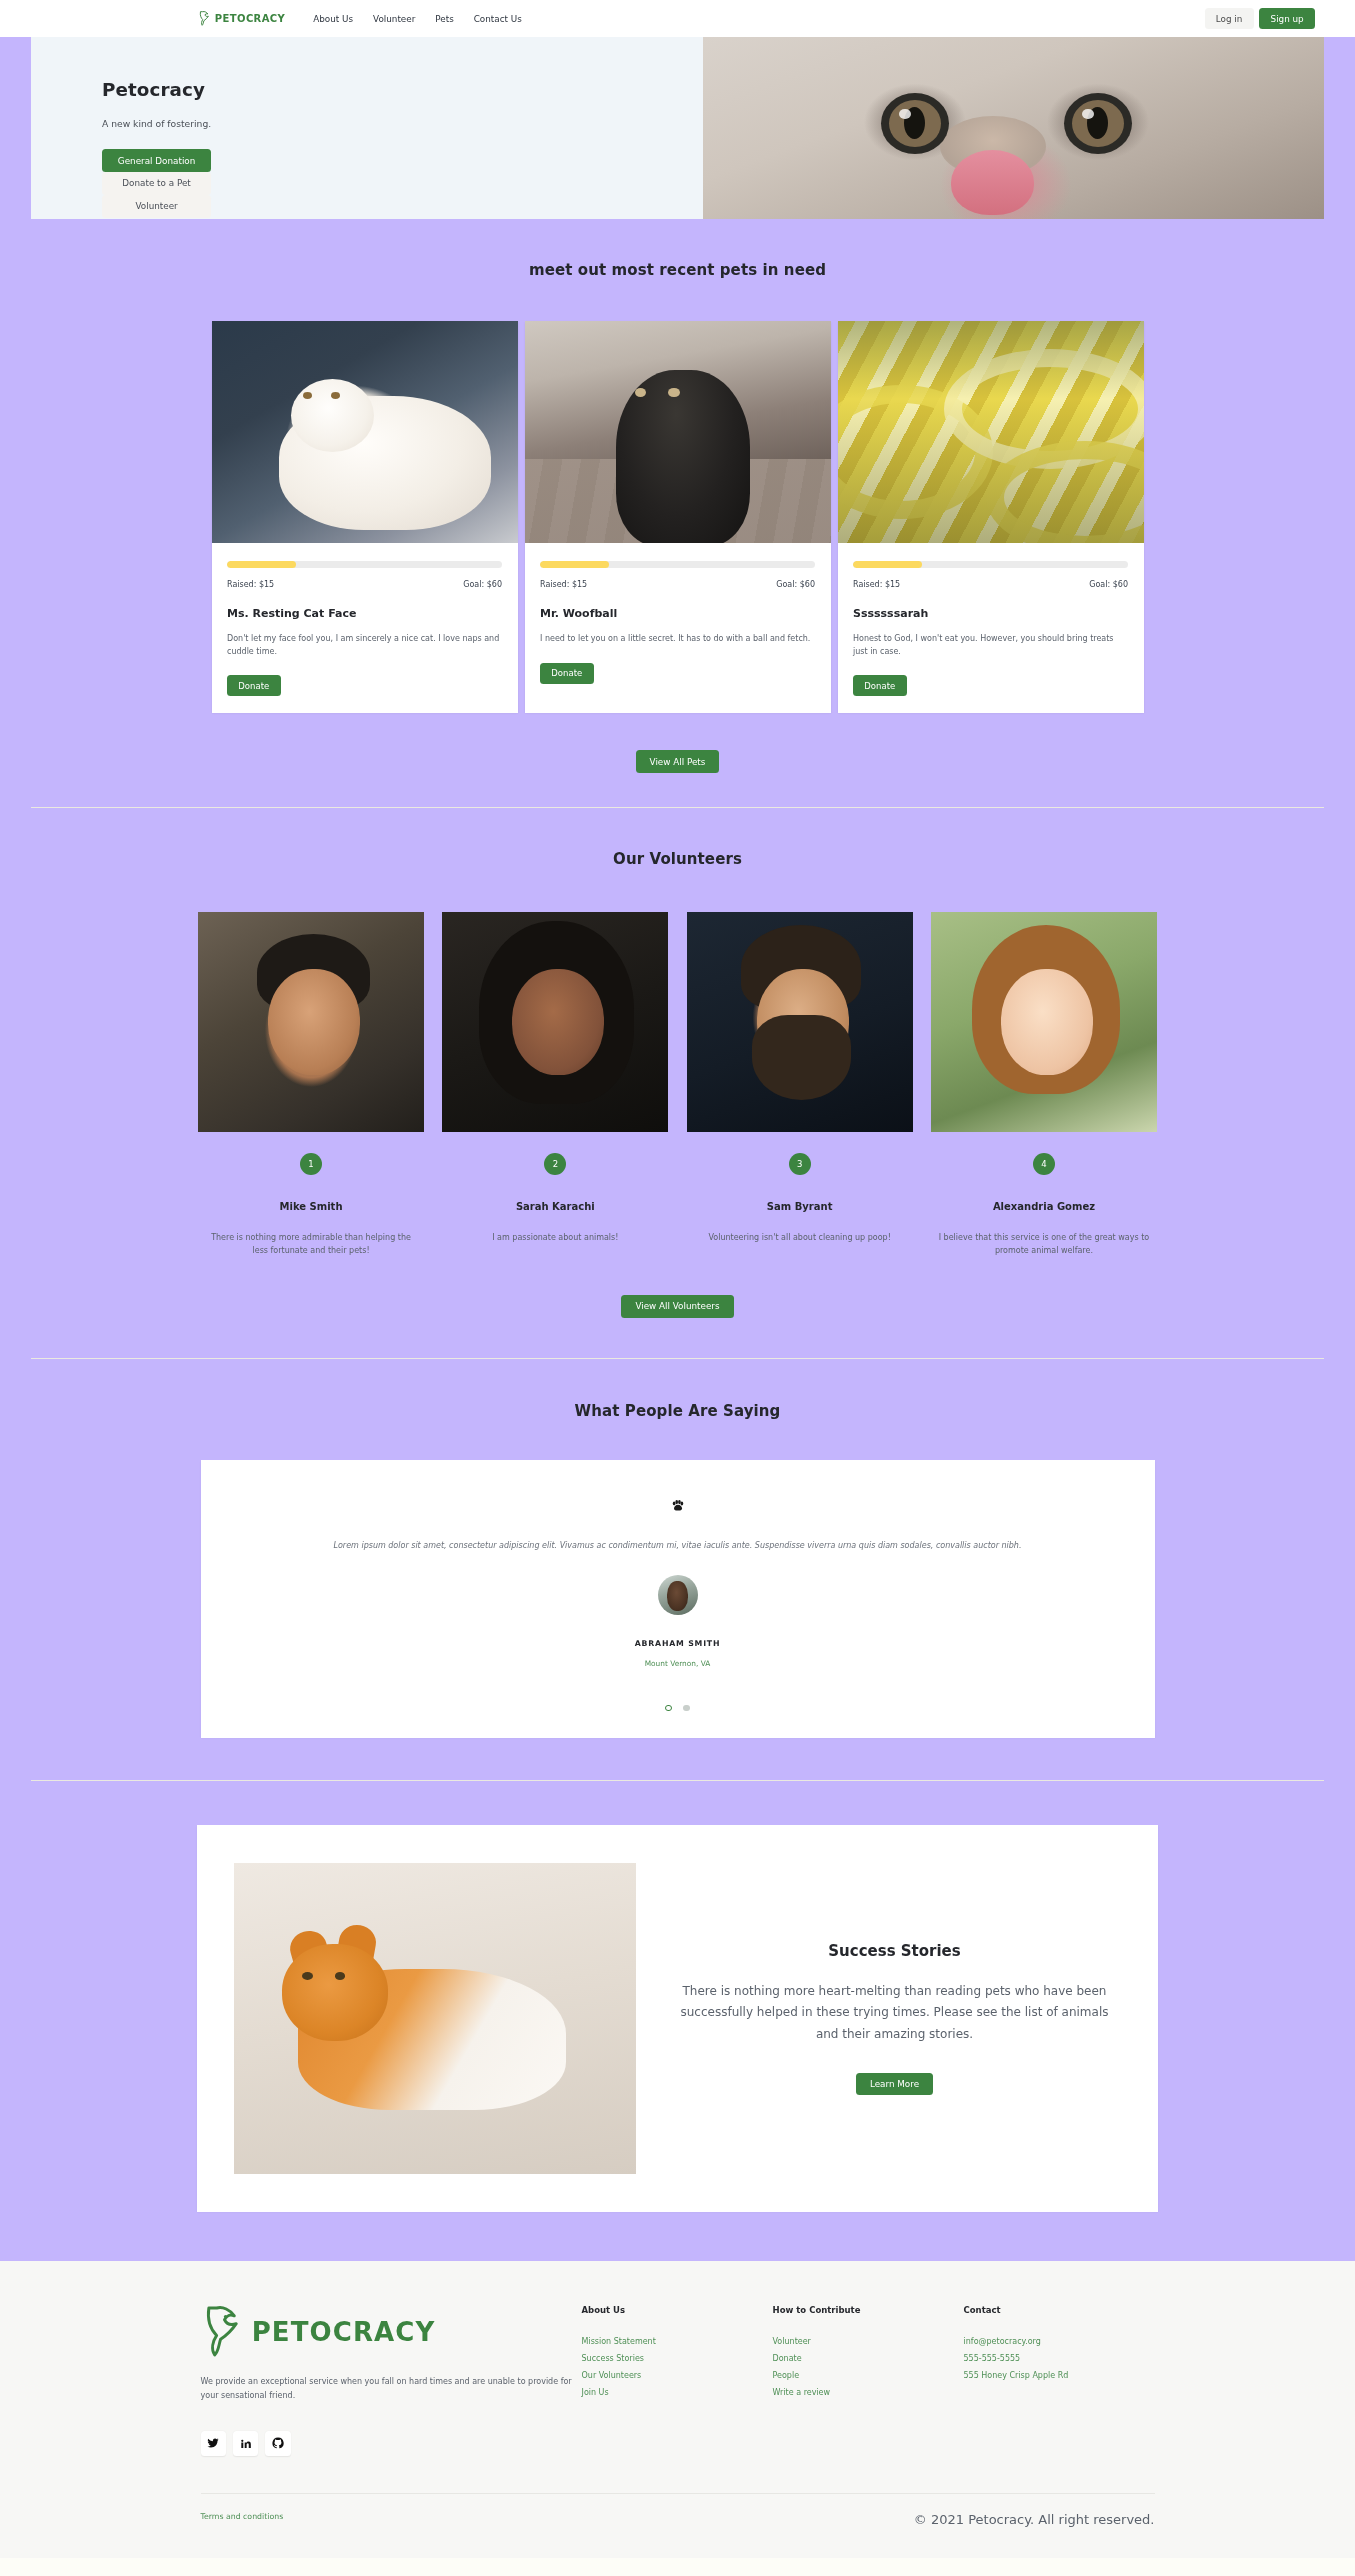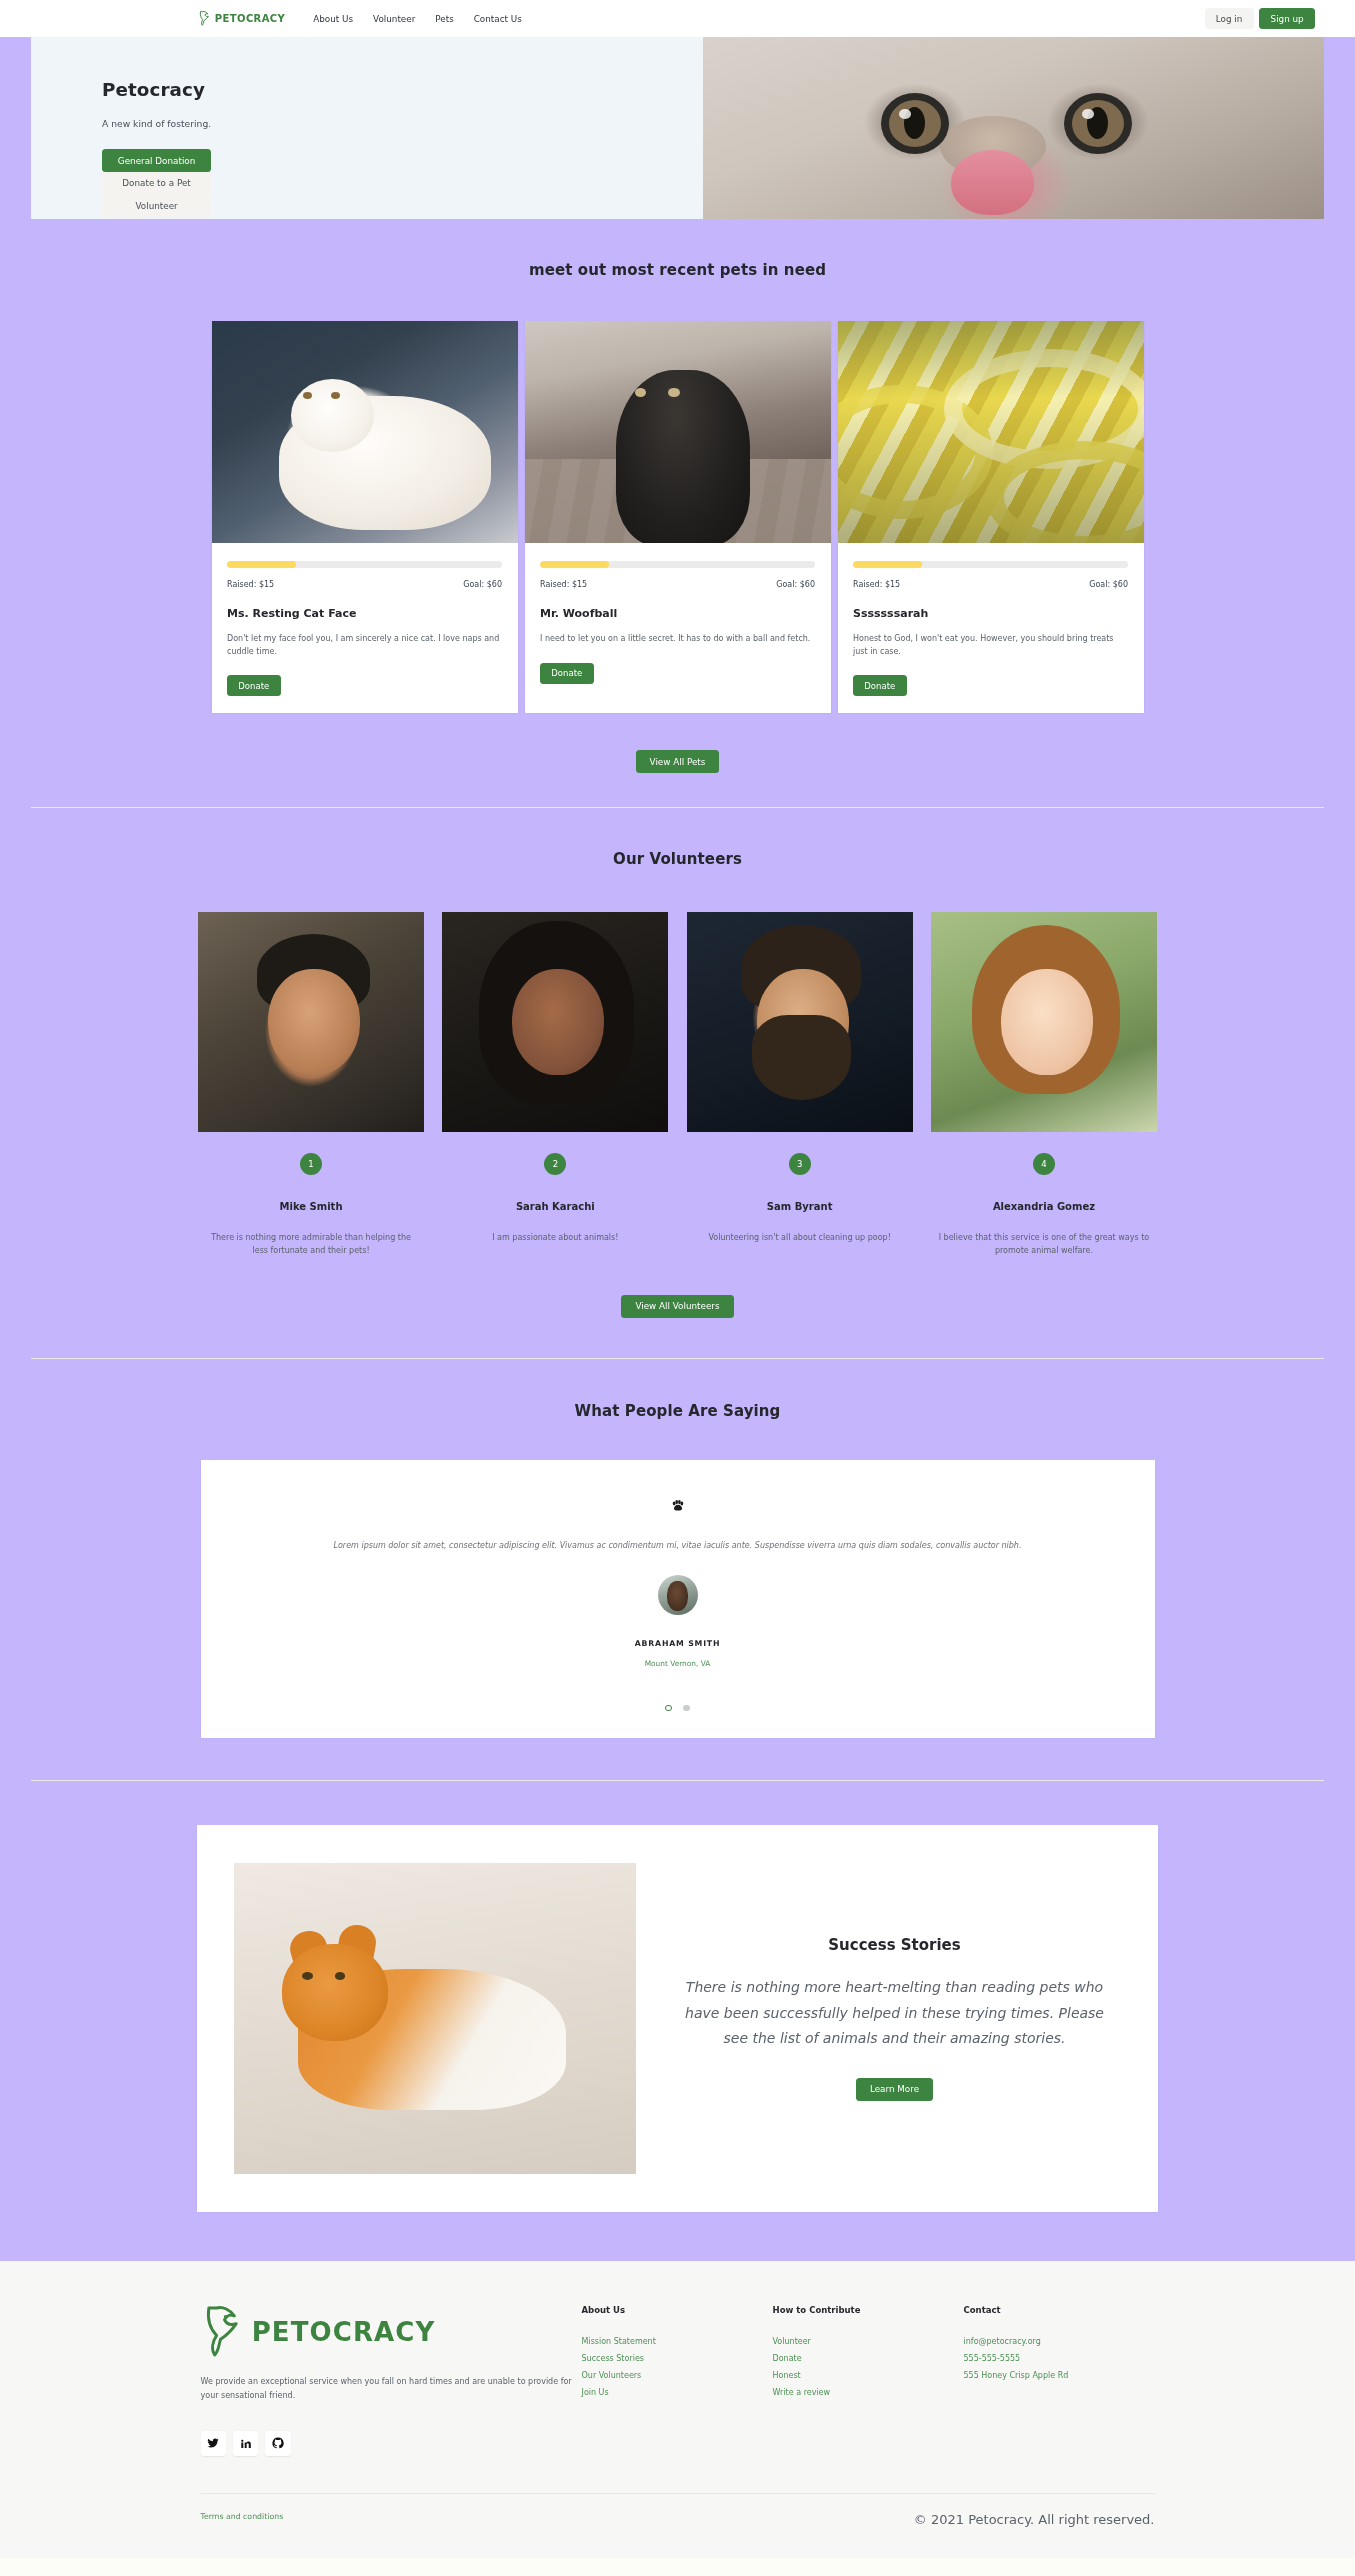--- a/index.html
+++ b/index.html
@@ -227,21 +227,21 @@
     background:linear-gradient(120deg,#e0872f 0%,#ea9a43 35%,#f6f2ec 62%,#fbf8f4 100%);
   }
   .succ-photo .head{
     position:absolute;left:12%;top:26%;width:106px;height:97px;border-radius:48%;
     background:radial-gradient(ellipse at 44% 42%,#f0a css 0%,#e79139 0%,#d97f24 70%,#c56f1b 100%);
   }
   .succ-photo .ear{position:absolute;width:37px;height:34px;background:#d97f24;border-radius:60% 60% 10% 10%;}
   .succ-photo .eye{position:absolute;width:10.6px;height:7.8px;border-radius:50%;background:#4a3a1c;}
   .succ-right{flex:1;padding:0 45px 0 40px;text-align:center;}
   .succ-title{font-size:15px;font-weight:bold;color:#25272c;}
-  .succ-desc{font-size:14px;color:#5b626c;line-height:1.8;margin-top:21px;font-style:italic;}
+  .succ-desc{font-size:12px;color:#5b626c;line-height:1.8;margin-top:21px;}
   .succ-btn-row{display:flex;justify-content:center;margin-top:27px;}
 
   
   .footer{background:#f7f7f5;padding:40px 0 0;margin-top:17px;}
   .footer-inner{width:954px;margin:0 auto;display:flex;}
   .f-left{width:395px;}
   .f-logo{display:flex;align-items:center;gap:4.2px;}
   .f-logo-mark{width:47px;height:61px;display:block;}
   .f-logo-text{font-size:26px;font-weight:bold;letter-spacing:1.1px;color:#3c8440;}
   .f-desc{font-size:8px;color:#5b626c;line-height:1.8;margin-top:13px;max-width:388px;}
@@ -524,21 +524,21 @@
         <a href="#">Mission Statement</a>
         <a href="#">Success Stories</a>
         <a href="#">Our Volunteers</a>
         <a href="#">Join Us</a>
       </div>
 
       <div class="f-col">
         <h4>How to Contribute</h4>
         <a href="#">Volunteer</a>
         <a href="#">Donate</a>
-        <a href="#">Honest</a>
+        <a href="#">People</a>
         <a href="#">Write a review</a>
       </div>
 
       <div class="f-col">
         <h4>Contact</h4>
         <a href="#">info@petocracy.org</a>
         <div class="line">555-555-5555</div>
         <div class="line">555 Honey Crisp Apple Rd</div>
       </div>
     </div>

